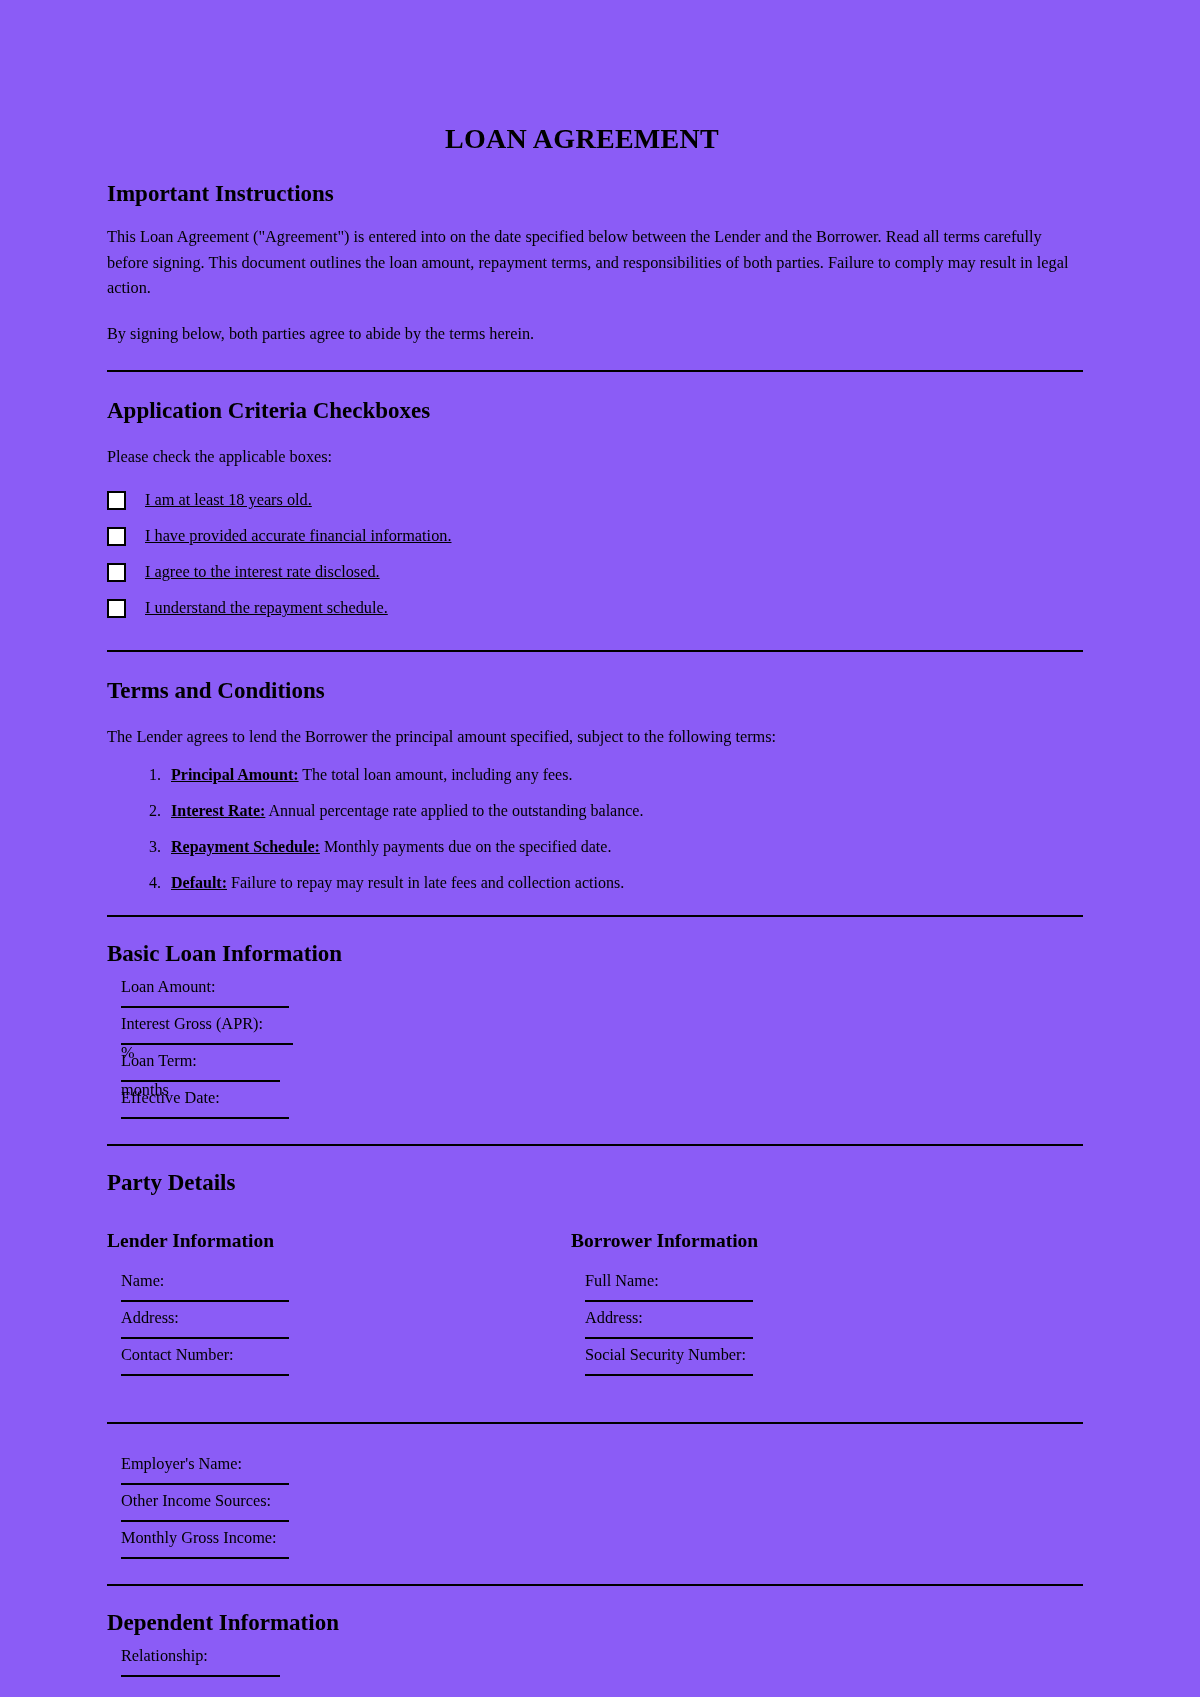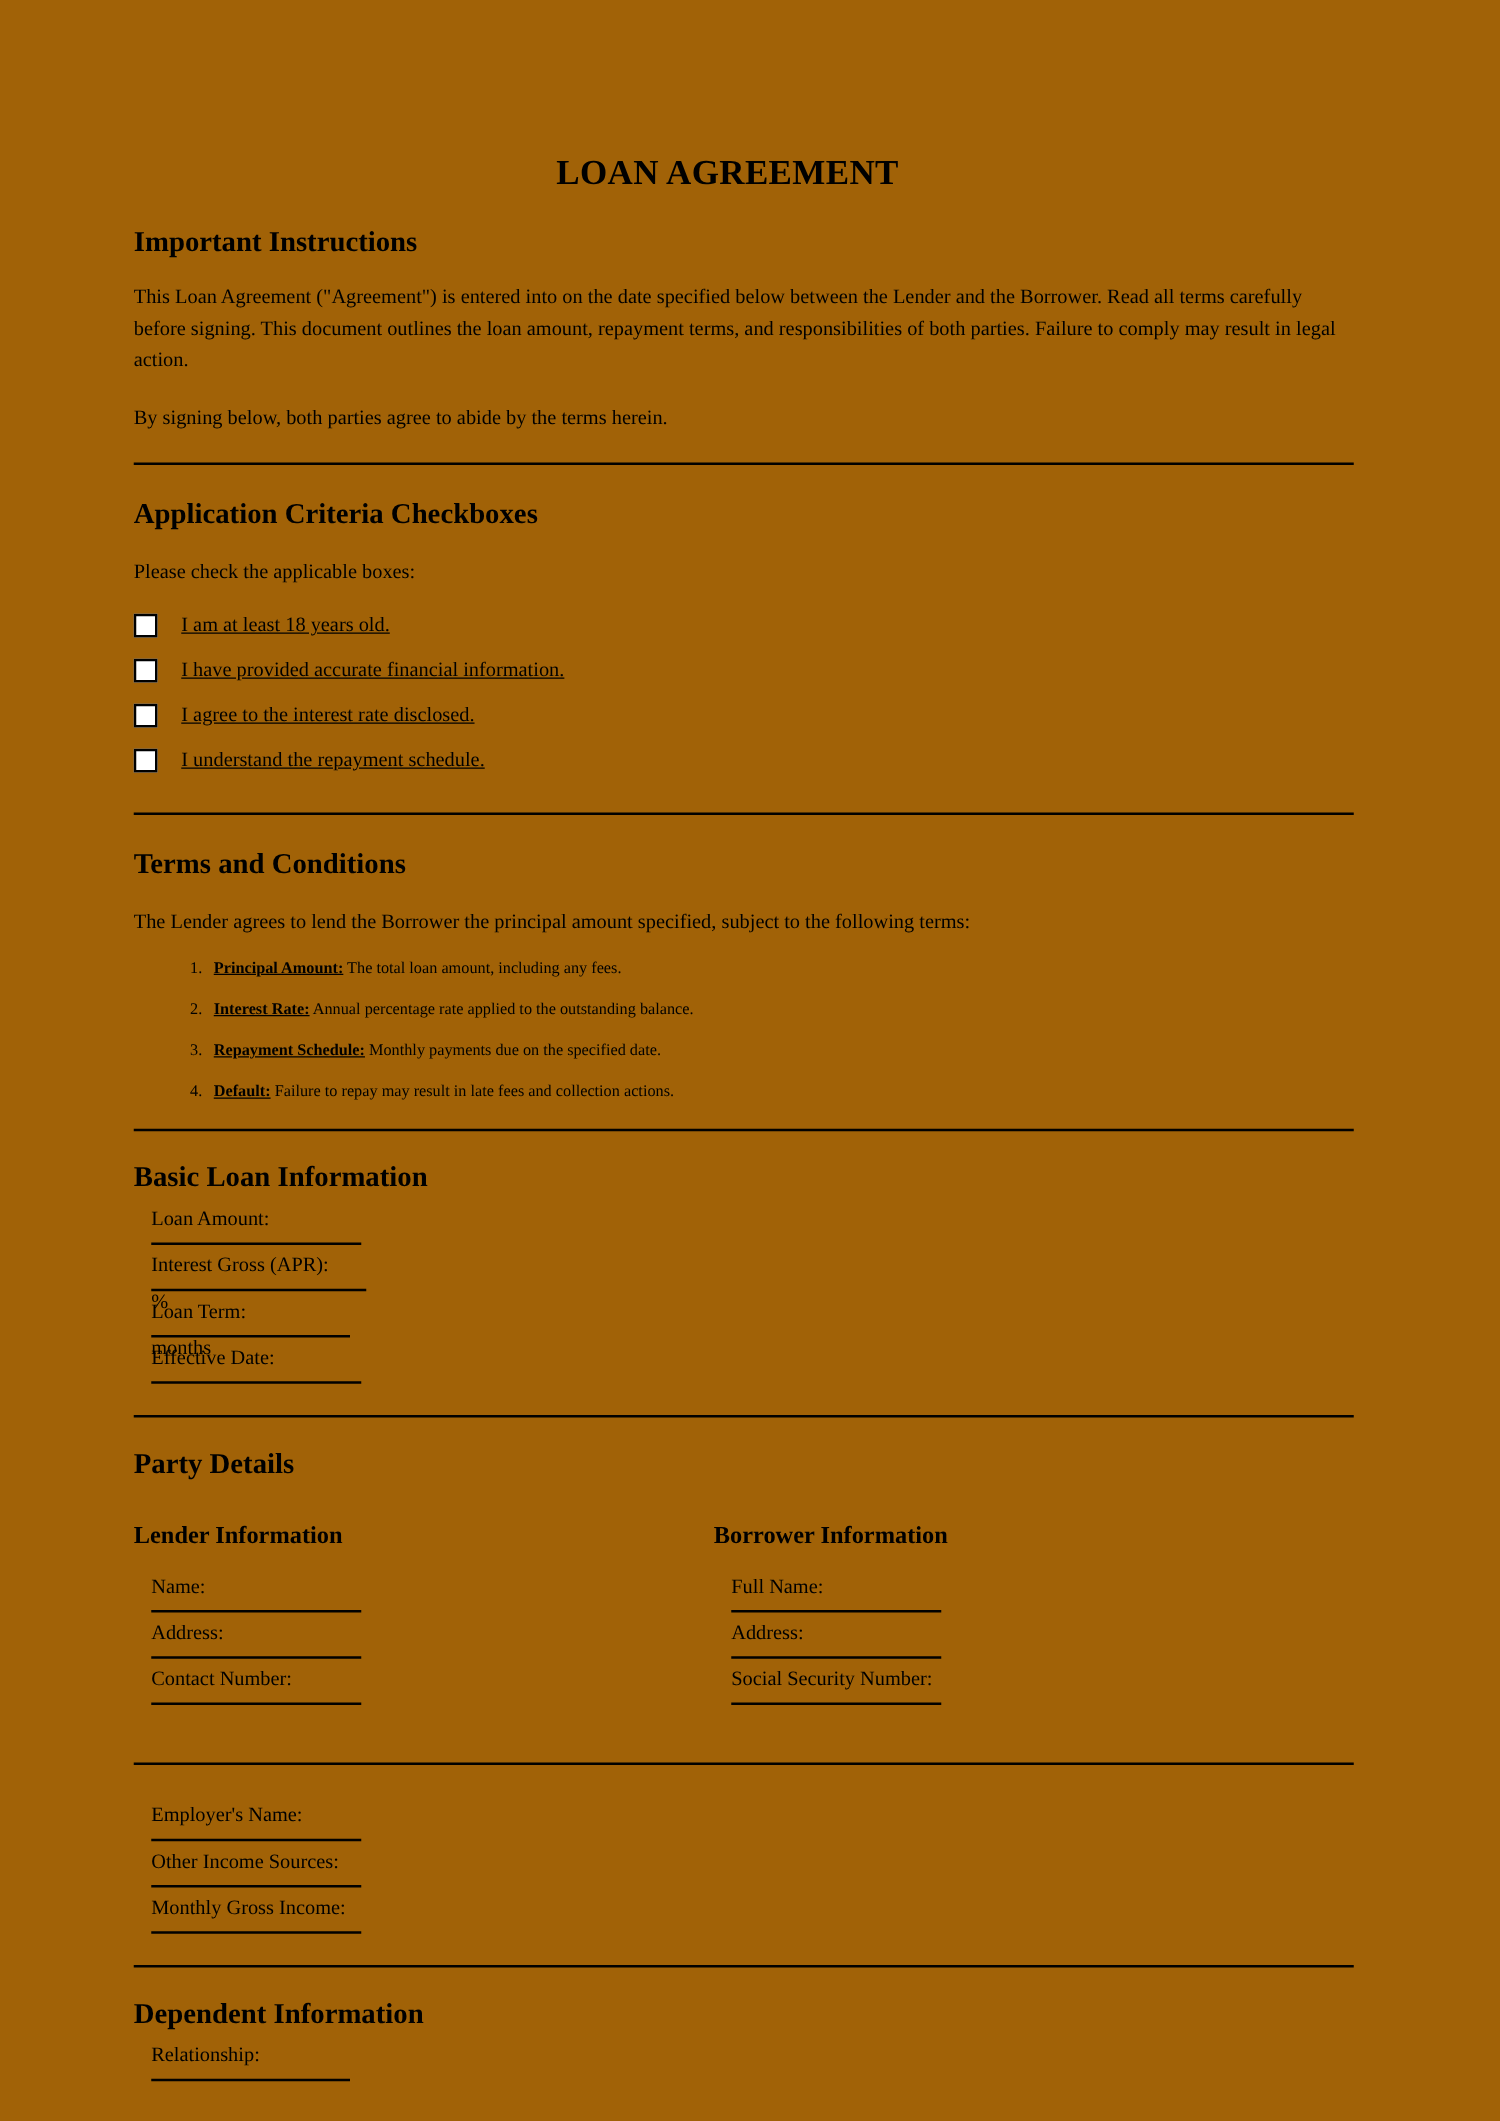--- a/index.html
+++ b/index.html
@@ -11,21 +11,21 @@
     width: 1200px;
     height: 1697px;
     font-family: "Liberation Serif", "DejaVu Serif", serif;
     color: #000000;
     overflow: hidden;
   }
   .page {
     position: relative;
     width: 1200px;
     height: 1697px;
-    background: #a16207;
+    background: #8b5cf6;
     box-sizing: border-box;
     padding: 0 125px 0 107px;
   }
   .doc-title {
     text-align: center;
     font-size: 28px;
     font-weight: bold;
     letter-spacing: 0.3px;
     margin: 0;
     padding-top: 122px;
@@ -91,21 +91,21 @@
     margin-left: 19px;
     line-height: 1;
     white-space: nowrap;
     text-decoration: underline;
   }
 
   
   ol.terms-list {
     margin: 0;
     padding-left: 58px;
-    font-size: 13px;
+    font-size: 16px;
   }
   ol.terms-list li {
     line-height: 1;
     margin-bottom: 20px;
     padding-left: 6px;
   }
   ol.terms-list li:last-child { margin-bottom: 0; }
   .term-lead {
     font-weight: bold;
     text-decoration: underline;

